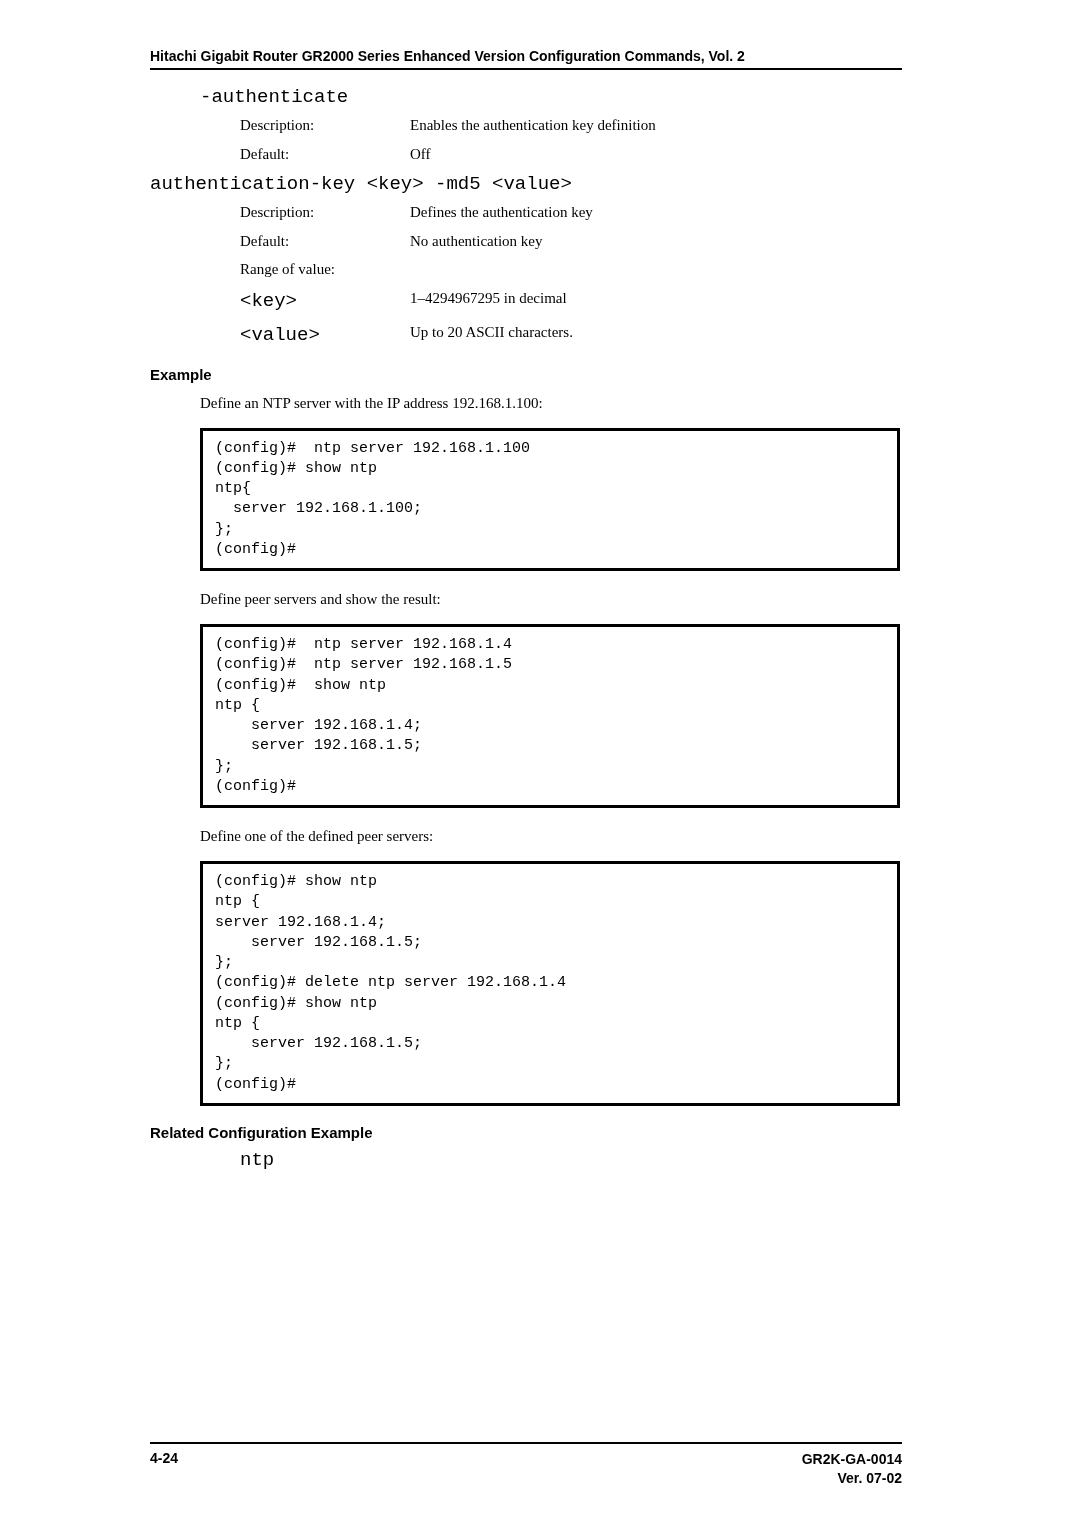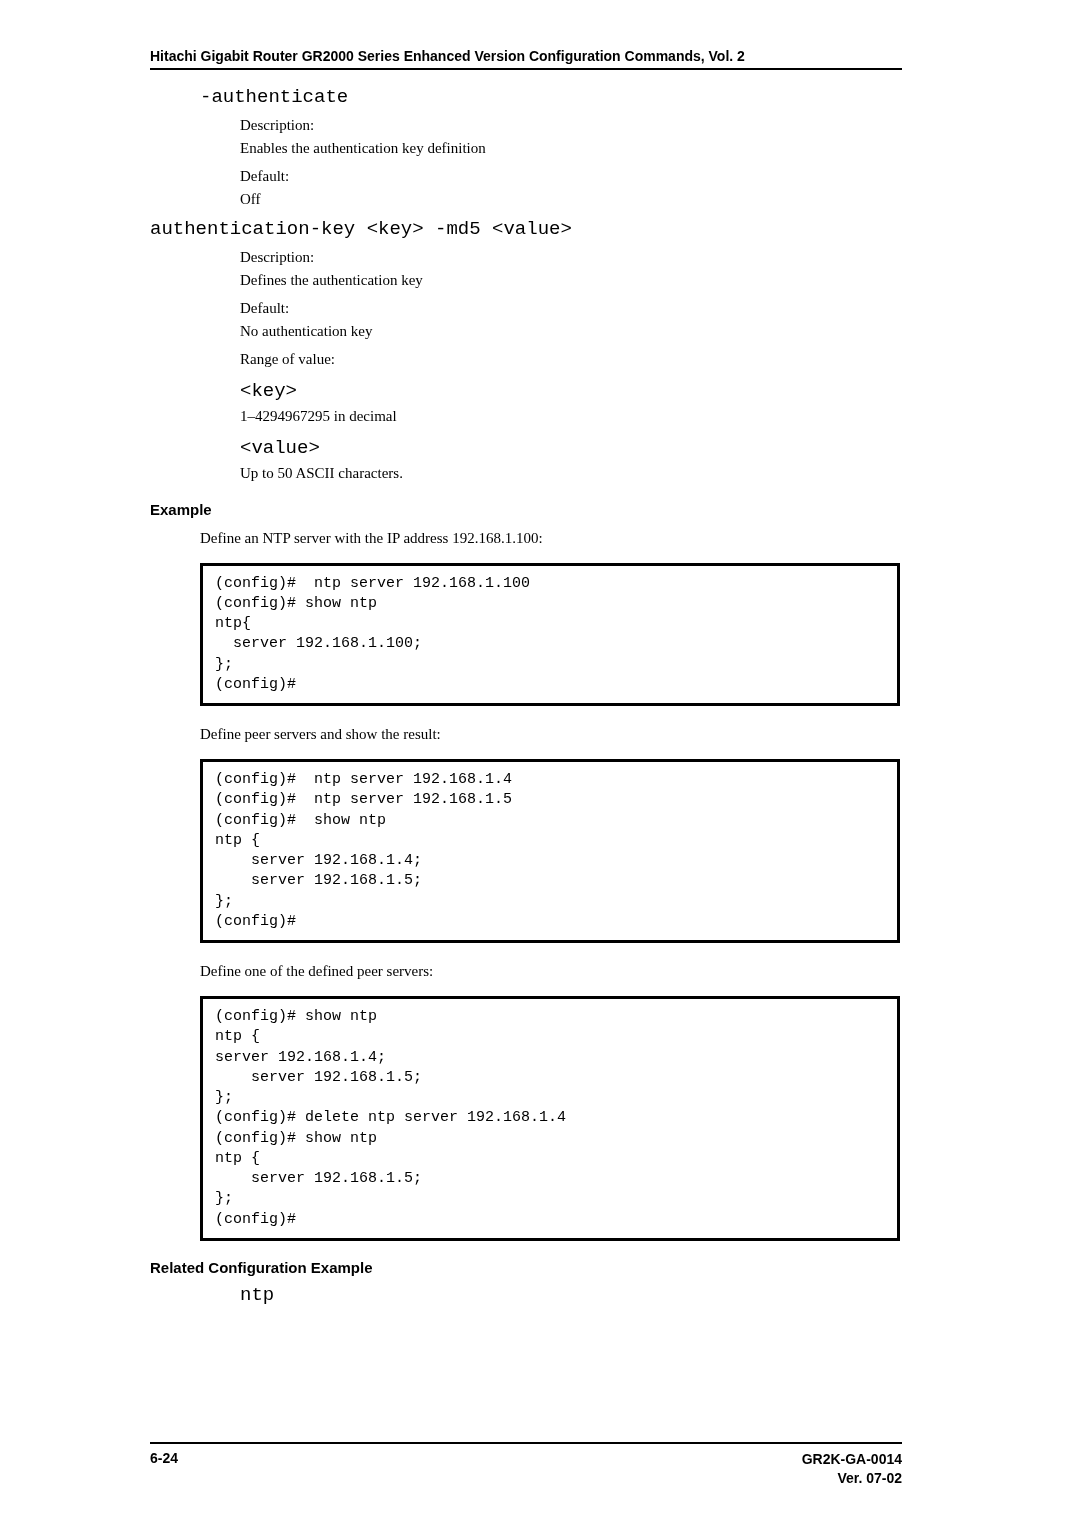--- a/index.html
+++ b/index.html
@@ -37,21 +37,20 @@
     margin-bottom: 6px;
   }
   .sub-block {
     margin-left: 90px;
     margin-bottom: 4px;
   }
   .row {
     display: flex;
     margin: 6px 0;
     line-height: 1.5;
-    flex-direction: column;
   }
   .row .labelcol {
     width: 170px;
     flex-shrink: 0;
   }
   .h-example {
     font-family: Arial, Helvetica, sans-serif;
     font-weight: bold;
     font-size: 15px;
     margin: 16px 0 4px 0;
@@ -134,21 +133,21 @@
     <div class="row">
       <div class="labelcol">Range of value:</div>
       <div></div>
     </div>
     <div class="row">
       <div class="labelcol mono">&lt;key&gt;</div>
       <div>1–4294967295 in decimal</div>
     </div>
     <div class="row">
       <div class="labelcol mono">&lt;value&gt;</div>
-      <div>Up to 50 ASCII characters.</div>
+      <div>Up to 20 ASCII characters.</div>
     </div>
   </div>
 
   <div class="h-example">Example</div>
 
   <div class="bodytxt">Define an NTP server with the IP address 192.168.1.100:</div>
   <div class="codebox">(config)#  ntp server 192.168.1.100
 (config)# show ntp
 ntp{
   server 192.168.1.100;
@@ -177,21 +176,21 @@
     server 192.168.1.5;
 };
 (config)#</div>
 
   <div class="h-related">Related Configuration Example</div>
   <div class="related-val mono">ntp</div>
 
   <div class="footer">
     <hr class="foot-rule">
     <div class="foot-row">
-      <div>6-24</div>
+      <div>4-24</div>
       <div class="foot-right">
         <div>GR2K-GA-0014</div>
         <div>Ver. 07-02</div>
       </div>
     </div>
   </div>
 
 </div>
 
 </body></html>

